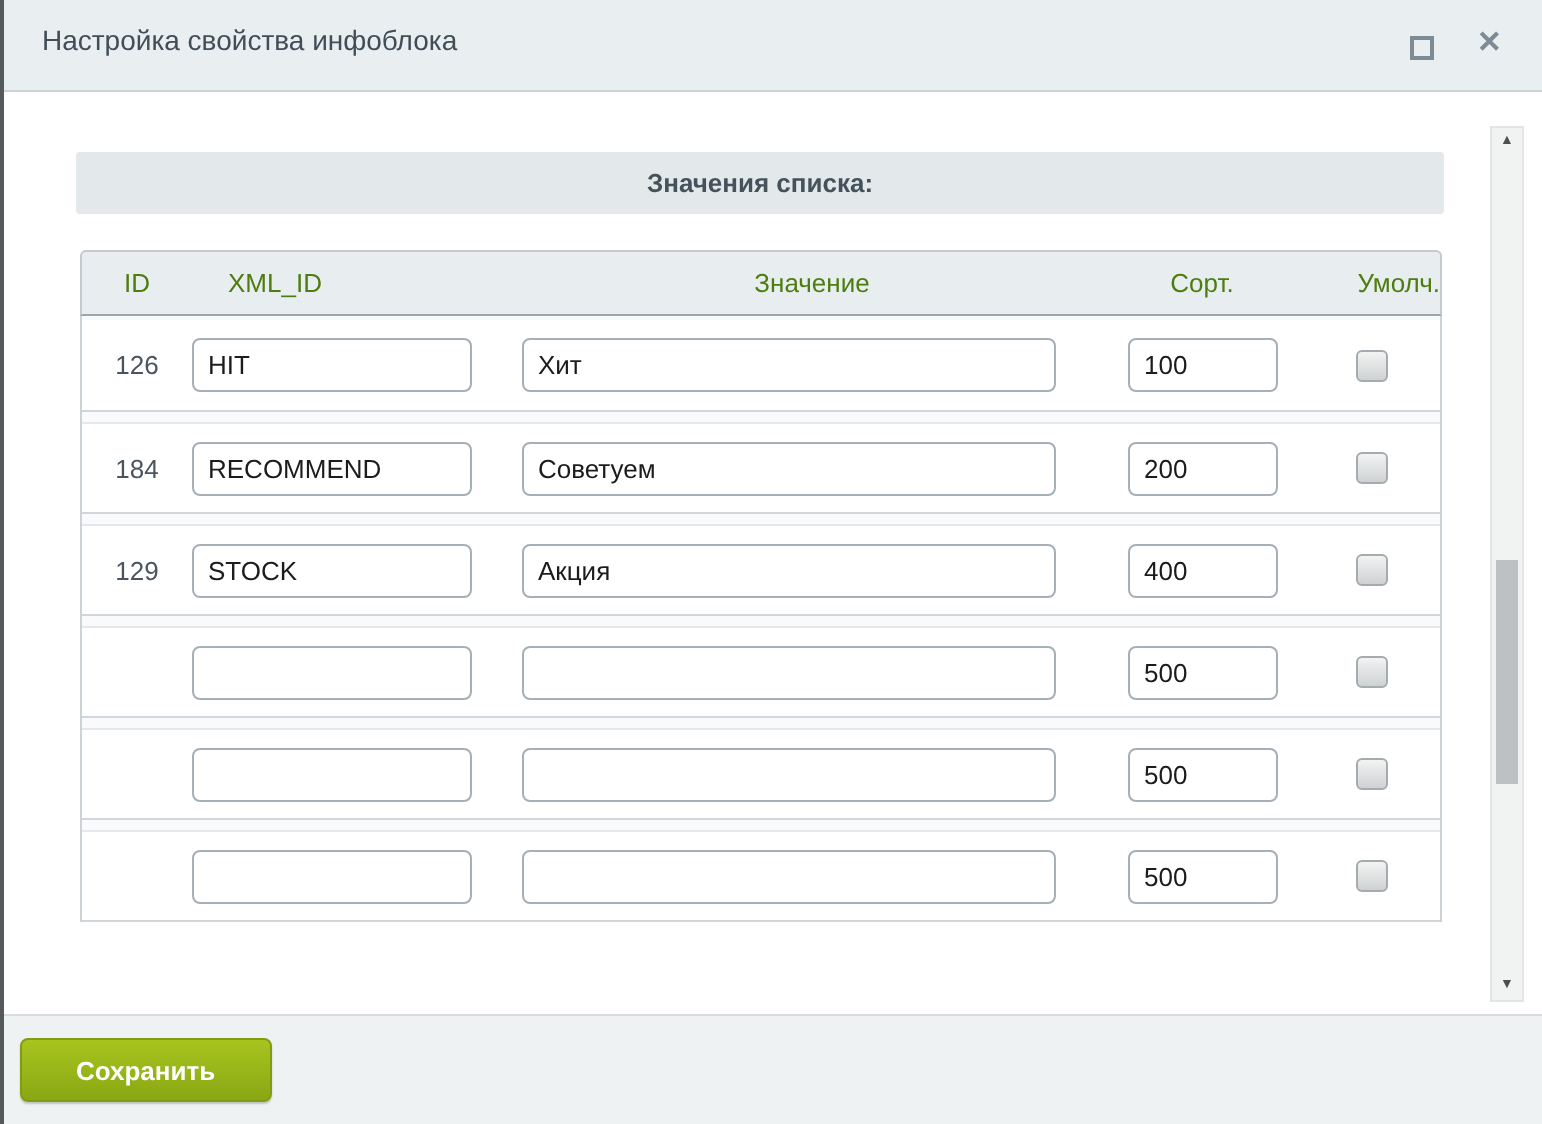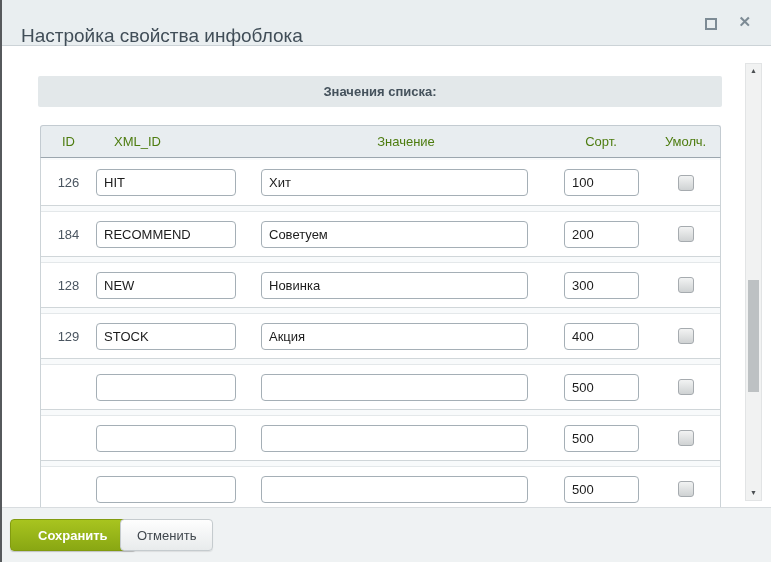--- a/index.html
+++ b/index.html
@@ -5,42 +5,42 @@
   * { margin:0; padding:0; box-sizing:border-box; }
   html,body { width:771px; height:562px; background:#fff; }
   body { font-family:"Liberation Sans", sans-serif; }
 
   .modal { position:relative; width:771px; height:562px; background:#fff; overflow:hidden; }
   .left-edge { position:absolute; left:0; top:0; bottom:0; width:2px; background:#56595c; z-index:20; }
 
   
   .titlebar { position:absolute; left:0; top:0; right:0; height:46px;
               background:#e9eef0; border-bottom:1px solid #ccd3d7; }
-  .title { position:absolute; left:21px; top:25px; font-size:19px; color:#414e58; }
+  .title { position:absolute; left:21px; top:12px; font-size:14px; color:#414e58; }
   .maximize-icon { position:absolute; right:54px; top:18px; width:12px; height:12px;
                    border:2px solid #7d8b95; cursor:pointer; }
   .close-icon { position:absolute; right:20px; top:13px; font-size:15px; font-weight:bold;
                 color:#7d8b95; cursor:pointer; line-height:18px; }
 
   
   .content { position:absolute; top:46px; left:0; right:0; height:538px; background:#fff; overflow:hidden;padding-left:32px; }
 
   .section-band { position:absolute; left:38px; top:30px; width:684px; height:31px;
                   background:#e3e8ea; border-radius:2px; text-align:center; line-height:31px;
                   font-weight:bold; font-size:13px; color:#45525c; }
 
   .table { position:absolute; left:40px; top:79px; width:681px; }
   .thead { display:flex; align-items:center; height:33px; background:#e8edf0;
            border:1px solid #c3cbd1; border-bottom:1px solid #9ba6ae;
            border-radius:3px 3px 0 0; font-size:13px; color:#4d7c0f; }
   .th-id { width:55px; text-align:center; }
   .th-xml { width:165px; padding-left:18px; }
   .th-value { width:290px; text-align:center; }
   .th-sort { width:100px; text-align:center; }
-  .th-default { width:69px; text-align:center; }
+  .th-default { width:69px; text-align:right; }
 
   .tbody { background:#f8fafb; border-left:1px solid #ccd3d7; border-right:1px solid #ccd3d7; padding-top:2px; }
   .vrow { display:flex; align-items:center; height:46px; background:#fff;
           border-bottom:1px solid #d0d6d9; }
   .vrow + .vrow { margin-top:5px; border-top:1px solid #e4e8ea; }
 
   .td-id { width:55px; text-align:center; font-size:13px; color:#4a5560; }
   .td-xml { width:165px; }
   .td-value { width:290px; }
   .td-sort { width:100px; padding-left:13px; }
@@ -126,35 +126,20 @@
       <input class="tbl-input inp-value" value="Советуем" style="">
     </div>
     <div class="td-sort">
       <input class="tbl-input inp-sort" value="200" style="">
     </div>
     <div class="td-default">
       <div class="checkbox"></div>
     </div>
   </div>
 
-  <div class="vrow">
-    <div class="td-id">128</div>
-    <div class="td-xml">
-      <input class="tbl-input inp-xml" value="NEW" style="">
-    </div>
-    <div class="td-value">
-      <input class="tbl-input inp-value" value="Новинка" style="">
-    </div>
-    <div class="td-sort">
-      <input class="tbl-input inp-sort" value="300" style="">
-    </div>
-    <div class="td-default">
-      <div class="checkbox"></div>
-    </div>
-  </div>
 
   <div class="vrow">
     <div class="td-id">129</div>
     <div class="td-xml">
       <input class="tbl-input inp-xml" value="STOCK" style="">
     </div>
     <div class="td-value">
       <input class="tbl-input inp-value" value="Акция" style="">
     </div>
     <div class="td-sort">
@@ -217,15 +202,14 @@
 
     <div class="scrollbar">
       <div class="sb-up">▲</div>
       <div class="sb-thumb"></div>
       <div class="sb-down">▼</div>
     </div>
   </div>
 
   <div class="footer">
     <button class="btn btn-save">Сохранить</button>
-    <button class="btn btn-cancel">Отменить</button>
   </div>
 </div>
 
 </body></html>

